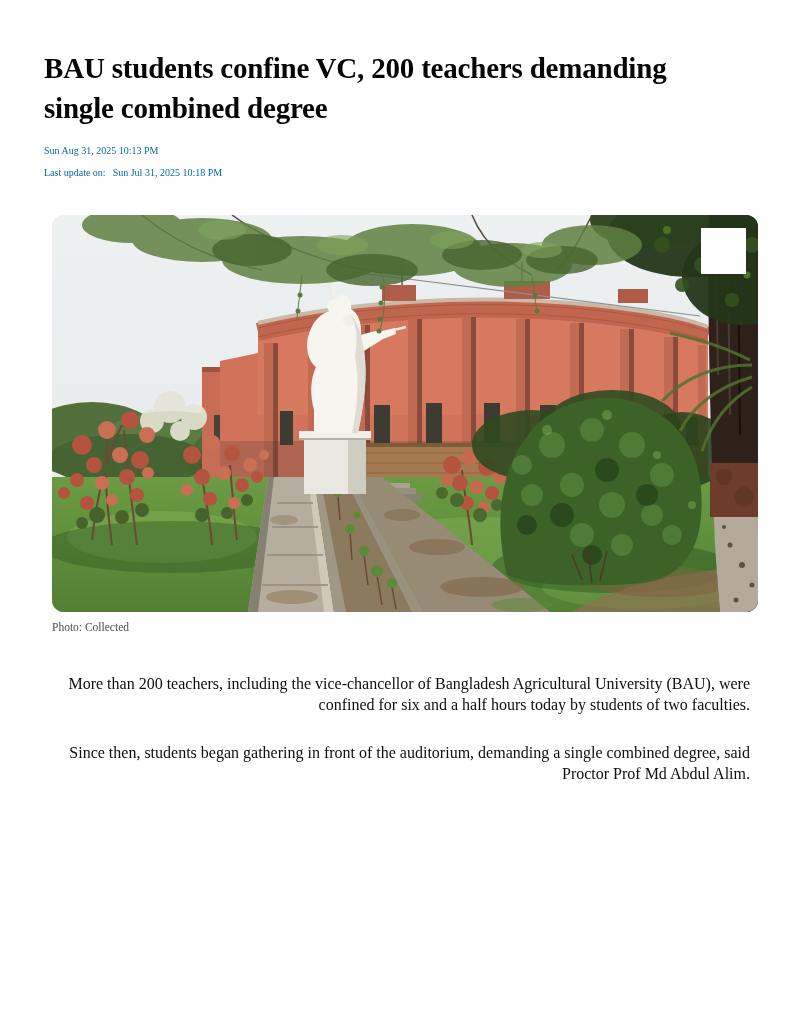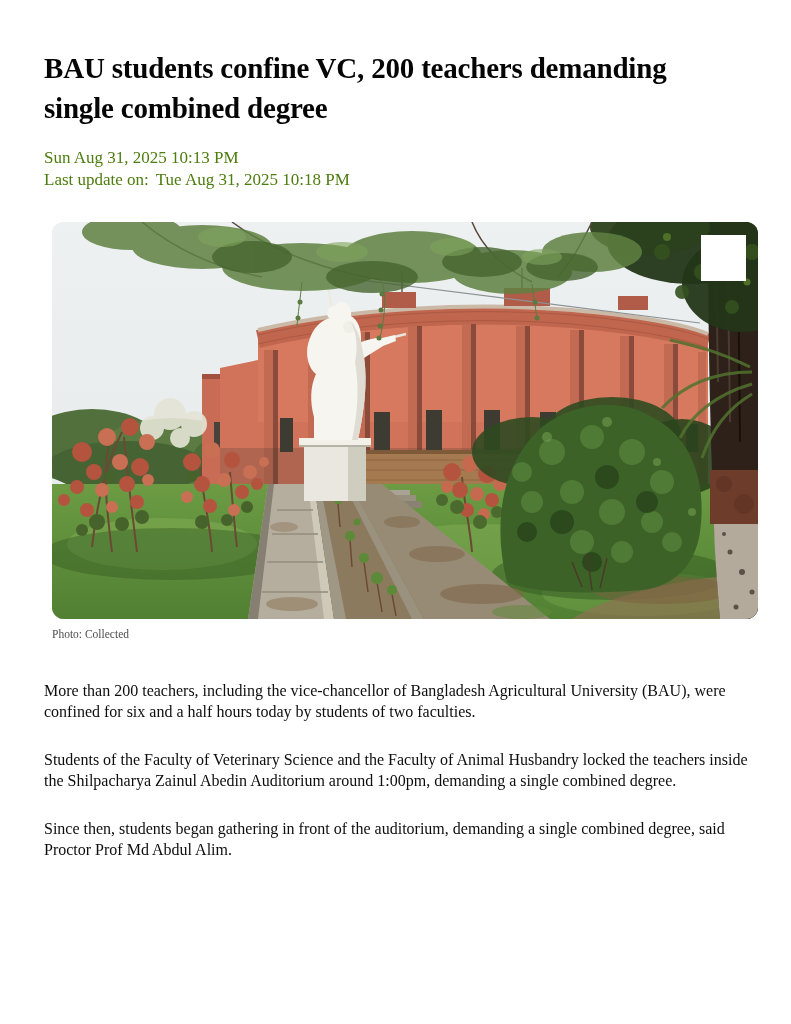--- a/index.html
+++ b/index.html
@@ -14,54 +14,54 @@
     margin:0;
     font-family:"Liberation Serif", serif;
     font-weight:bold;
     font-size:29px;
     line-height:40px;
     letter-spacing:-0.2px;
     color:#050505;
     max-width:632px;
   }
 
-  .meta { margin-top:19px; font-size:17px; line-height:22px; color:#4d7c0f; }
+  .meta { margin-top:12px; font-size:10px; line-height:22px; color:#0369a1; }
   .meta p { margin:0; }
   .meta .label { margin-right:7px;text-align:center; }
 
   figure.article-figure { margin:23px 0 0 0; padding:8px; }
   .photo {
     position:relative;
     width:706px; height:397px;
     border-radius:12px;
     overflow:hidden;
     background:#e9edee;
   }
   .photo svg { display:block; width:100%; height:100%; }
   figcaption {
     margin-top:8px;
     font-size:11.5px;
     line-height:14px;
     color:#4d4d4d;
   }
 
-  .article-body { margin-top:31px; max-width:706px; font-size:16px; line-height:21px; }
+  .article-body { margin-top:31px; max-width:706px; font-size:16px; line-height:21px;text-align:right; }
   .article-body p { margin:0 0 27px 0; }
   .article-body p:last-child { margin-bottom:0;margin-top:20px; }
 </style>
 </head>
 <body>
 
 <main class="page">
 
   <h1 class="headline">BAU students confine VC, 200 teachers demanding single combined degree</h1>
 
   <div class="meta">
     <p>Sun Aug 31, 2025 10:13 PM</p>
-    <p><span class="label">Last update on:</span><span>Tue Aug 31, 2025 10:18 PM</span></p>
+    <p><span class="label">Last update on:</span><span>Sun Jul 31, 2025 10:18 PM</span></p>
   </div>
 
   <figure class="article-figure">
     <div class="photo" role="img" aria-label="White sculpture and paved walkway in front of the round red-brick auditorium of Bangladesh Agricultural University, surrounded by lawns, red flowering shrubs and large trees">
       <svg viewBox="0 0 706 397" preserveAspectRatio="none">
         <defs>
           <linearGradient id="skyG" x1="0" y1="0" x2="0" y2="1">
             <stop offset="0" stop-color="#f0f2f2"></stop>
               <stop offset="1" stop-color="#e2e8e9"></stop>
           </linearGradient>
@@ -414,17 +414,16 @@
         </g>
 
         <rect x="649" y="13" width="45" height="46" fill="#ffffff"></rect>
       </svg>
     </div>
     <figcaption>Photo: Collected</figcaption>
   </figure>
 
   <div class="article-body">
     <p>More than 200 teachers, including the vice-chancellor of Bangladesh Agricultural University (BAU), were confined for six and a half hours today by students of two faculties.</p>
-    <p>Students of the Faculty of Veterinary Science and the Faculty of Animal Husbandry locked the teachers inside the Shilpacharya Zainul Abedin Auditorium around 1:00pm, demanding a single combined degree.</p>
     <p>Since then, students began gathering in front of the auditorium, demanding a single combined degree, said Proctor Prof Md Abdul Alim.</p>
   </div>
 
 </main>
 
 </body></html>

